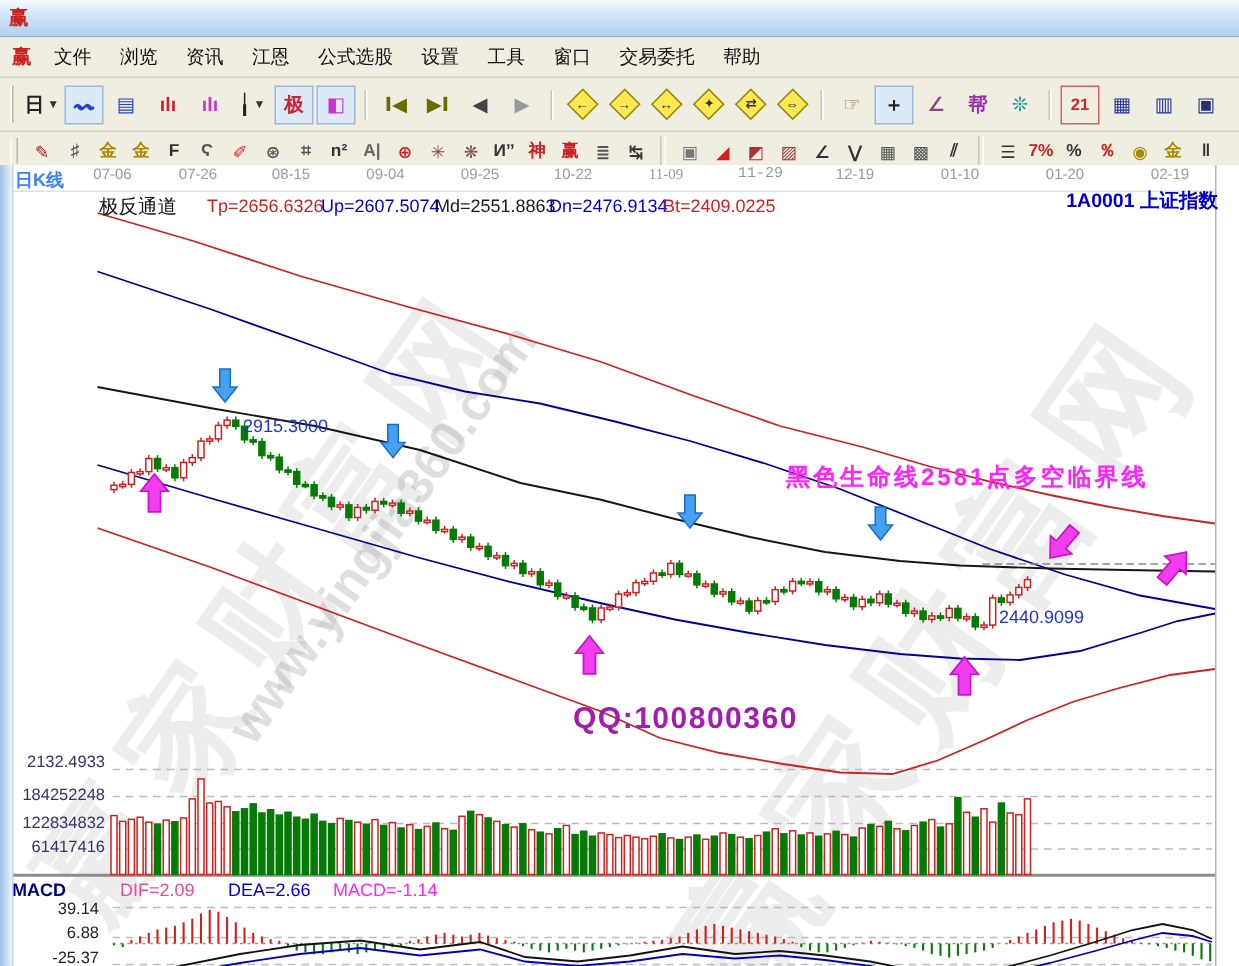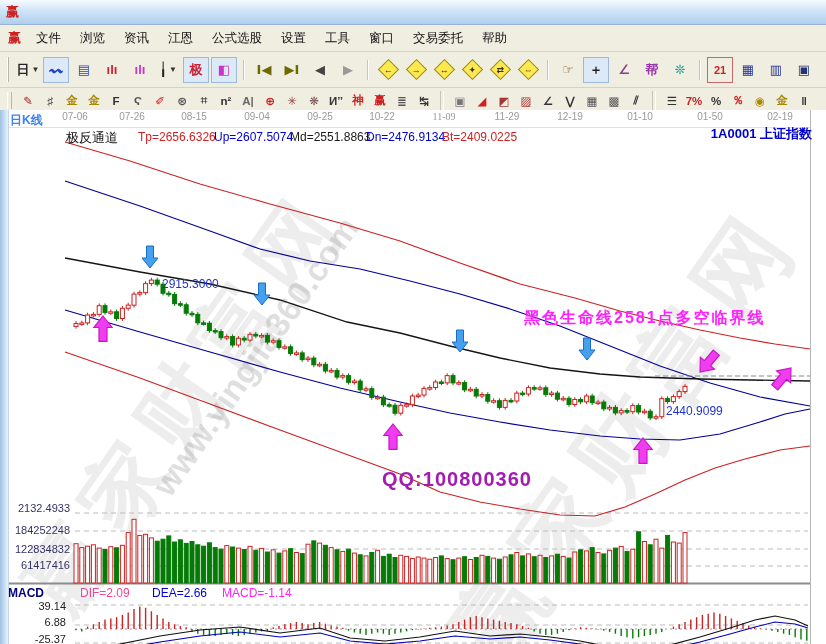--- a/index.html
+++ b/index.html
@@ -651,24 +651,24 @@
 
     <div class="ov tab">日K线</div>
     <div id="dates">
         <span class="dt" style="left: 53px;">07-06</span>
         <span class="dt" style="left: 110px;">07-26</span>
         <span class="dt" style="left: 172px;">08-15</span>
         <span class="dt" style="left: 235px;">09-04</span>
         <span class="dt" style="left: 298px;">09-25</span>
         <span class="dt" style="left: 360px;">10-22</span>
         <span class="dt" style="left: 422px; font-family: Liberation Serif, serif;">11-09</span>
-        <span class="dt" style="left: 485px;">11-29</span>
+        <span class="dt" style="left: 485px; font-family: Liberation Mono, monospace;">11-29</span>
         <span class="dt" style="left: 548px;">12-19</span>
         <span class="dt" style="left: 618px;">01-10</span>
-        <span class="dt" style="left: 688px;">01-50</span>
+        <span class="dt" style="left: 688px;">01-20</span>
         <span class="dt" style="left: 758px;">02-19</span>
       </div>
     <div class="ov ind">极反通道</div>
     <div id="chvals">
         <span class="cv" style="left: 138px; color: rgb(204, 34, 34);">Tp=2656.6326</span>
         <span class="cv" style="left: 214px; color: rgb(0, 0, 204); text-align: right;">Up=2607.5074</span>
         <span class="cv" style="left: 290px; color: rgb(26, 26, 26);">Md=2551.8863</span>
         <span class="cv" style="left: 366px; color: rgb(0, 0, 204);">Dn=2476.9134</span>
         <span class="cv" style="left: 442px; color: rgb(204, 34, 34);">Bt=2409.0225</span>
       </div>

